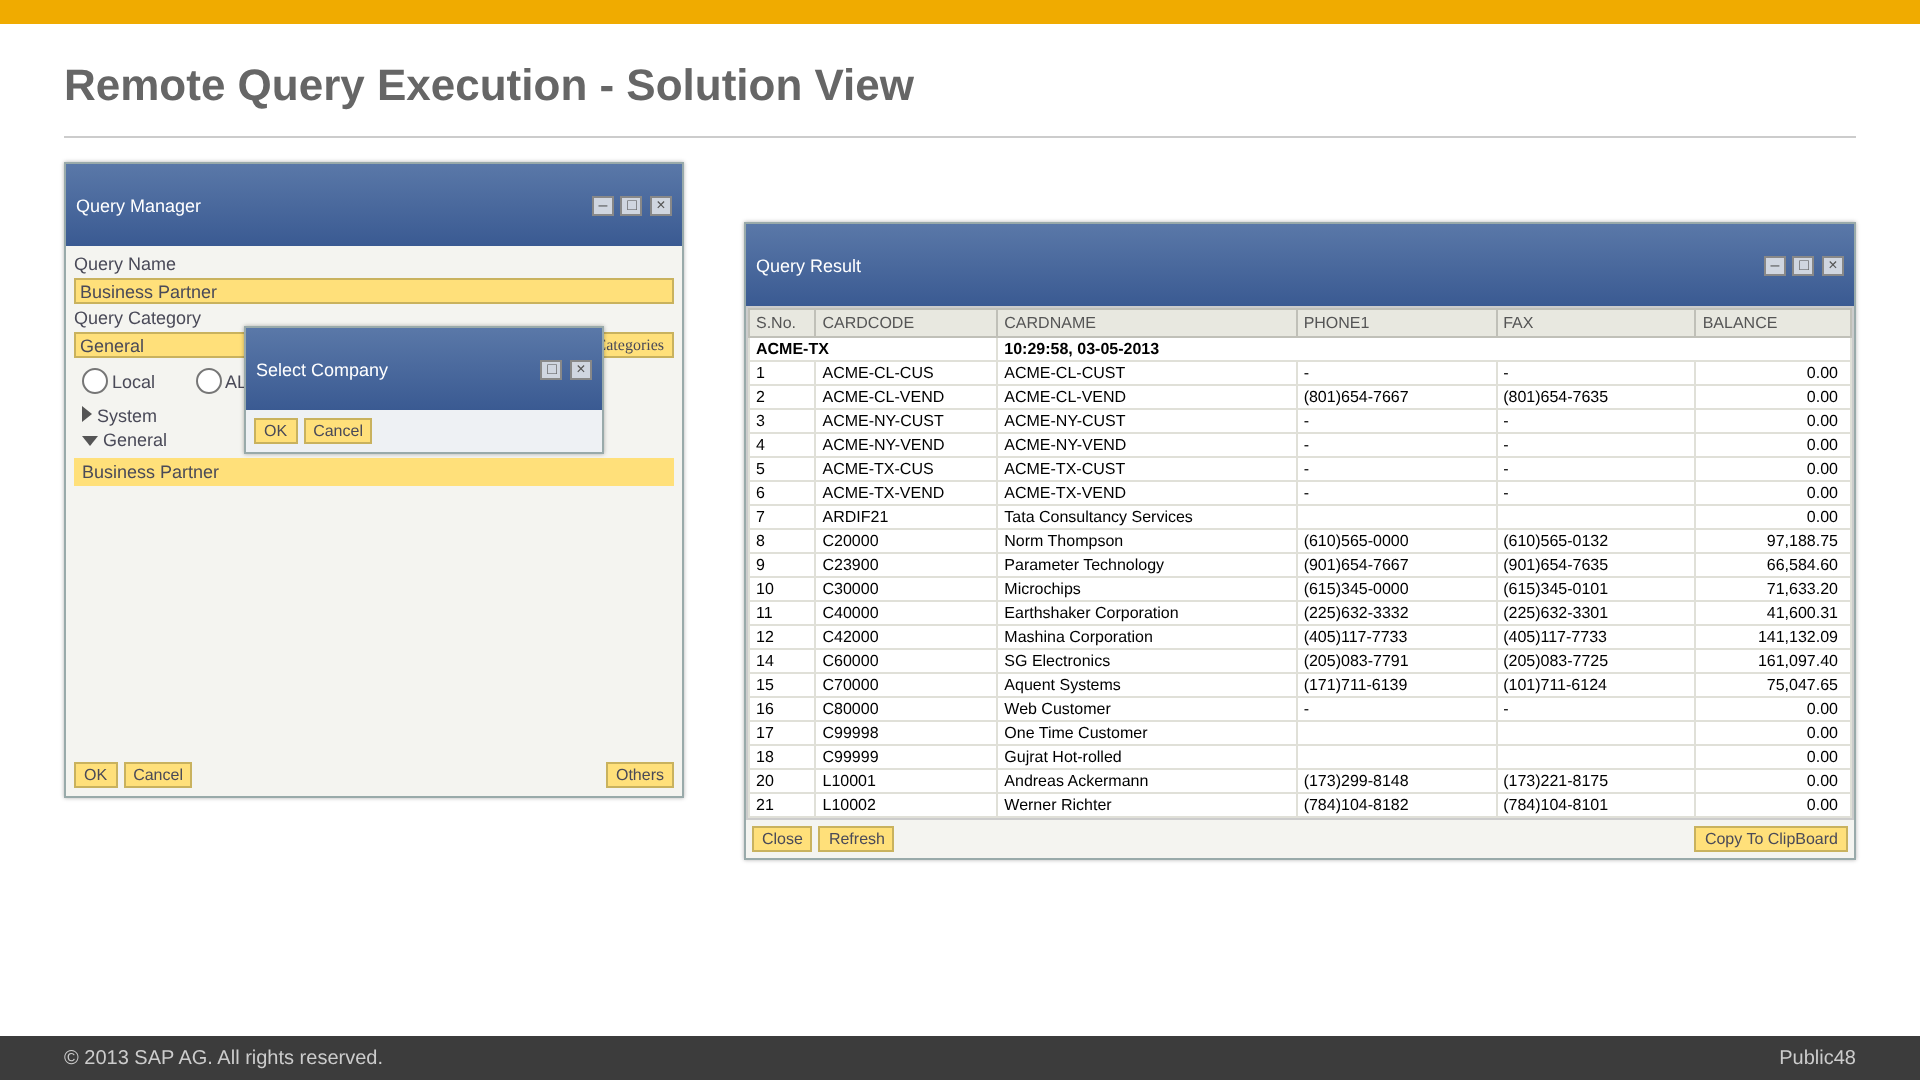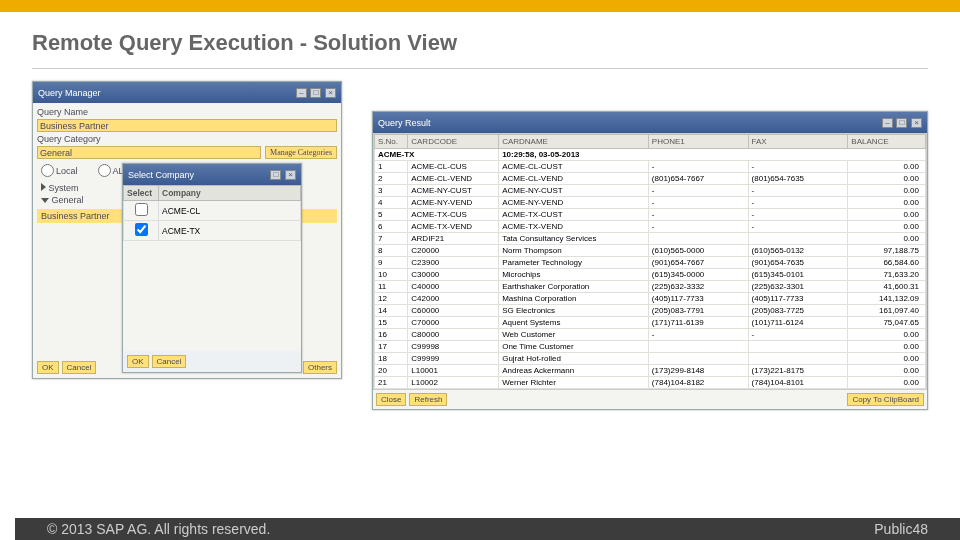--- a/index.html
+++ b/index.html
@@ -5,21 +5,21 @@
 * { box-sizing: border-box; margin: 0; padding: 0; }
 body { width: 960px; height: 540px; font-family: Arial, sans-serif; background: #fff; position: relative; overflow: hidden; }
 
 .accent-bar { height: 12px; background: #f0ab00; width: 100%; }
 .page-heading { font-size: 22px; font-weight: bold; color: #666; padding: 18px 32px 12px; }
 .rule { border: none; border-top: 1px solid #ccc; margin: 0 32px; }
 
 .canvas { position: relative; margin: 12px 32px 0; height: 410px; }
 
 .window { position: absolute; border: 1px solid #9aa; background: #eef1f4; font-size: 9px; box-shadow: 0 0 2px rgba(0,0,0,0.3); }
-.titlebar { background: linear-gradient(#5a78a8,#3a5a92); color: #fff; padding: 5px 5px; display: flex; justify-content: space-between; align-items: flex-end; font-size: 9px; }
+.titlebar { background: linear-gradient(#5a78a8,#3a5a92); color: #fff; padding: 15px 5px; display: flex; justify-content: space-between; align-items: flex-end; font-size: 9px; }
 .titlebar .controls span { display: inline-block; width: 11px; height: 10px; background: #d0d6e0; margin-left: 1px; border: 1px solid #888; color:#555; text-align:center; line-height:8px; font-size:8px; }
 
 
 .qm { left: 0; top: 0; width: 310px; }
 .qm .body { padding: 4px; background: #f4f4f0; font-size: 9px; color: #4a4a58; }
 .qm .row { display: flex; align-items: center; margin-bottom: 2px; }
 .qm .label { width: 75px; }
 .qm .field { flex: 1; background: #ffe07a; height: 13px; border: 1px solid #c9b25e; }
 .btn-small { background: #ffe07a; border: 1px solid #c9b25e; padding: 1px 4px; font-size: 8px; color: #4a4a58; }
 .radio-row { display:flex; align-items:center; gap:2px; padding:3px 4px; }
@@ -53,21 +53,21 @@
 .qr .body { background: #fff; padding: 0; }
 .qr-table-wrap { max-height: 312px; overflow-y: auto; border: 1px solid #ccc; }
 .qr-table { width: 100%; border-collapse: collapse; font-size: 8px; table-layout: fixed; }
 .qr-table th { background: #e8e8e0; border: 1px solid #c0c0b8; padding: 2px 3px; text-align: left; font-weight: normal; color: #555; }
 .qr-table td { border: 1px solid #e0e0d8; padding: 1px 3px; white-space: nowrap; overflow: hidden; text-overflow: ellipsis; }
 .qr-meta td { font-weight: bold; background: #fff; }
 .qr-footer { display:flex; justify-content:space-between; padding:3px; background:#f4f4f0; }
 .qr-footer .left { display:flex; gap:3px; }
 .num-col { text-align: right; padding-right: 6px !important; }
 
-.page-footer { position: absolute; bottom: 0; left: 15px; right: 0; height: 22px; background: #3c3c3c; color: #ccc; display: flex; justify-content: space-between; align-items: center; padding: 0 32px; font-size: 14px; }
+.page-footer { position: absolute; bottom: 0; left: 0; right: 0; height: 22px; background: #3c3c3c; color: #ccc; display: flex; justify-content: space-between; align-items: center; padding: 0 32px; font-size: 10px; }
 .page-footer .right { display:flex; align-items:center;justify-content:center; }
 
 .caret { display:inline-block; width:0; height:0; border-left:4px solid transparent; border-right:4px solid transparent; }
 .caret.right { border-left:5px solid #555; border-top:4px solid transparent; border-bottom:4px solid transparent; border-right:none; }
 .caret.down { border-top:5px solid #555; }
 </style>
 </head>
 <body>
 
 <div class="accent-bar"></div>
@@ -145,41 +145,20 @@
       </div>
   </div>
 
   <div class="window sc">
     <div class="titlebar">
       <span>Select Company</span>
       <span class="controls">
         <span>□</span>
         <span>×</span>
       </span>
-    </div>
-    <div class="body">
-      <table class="sc-table">
-        <thead>
-            <tr>
-          <th style="width:35px;">Select</th>
-          <th>Company</th>
-        </tr>
-          </thead>
-        <tbody id="sc-body">
-            <tr>
-              <td style="text-align:center;"><input type="checkbox" style=""></td>
-              <td>ACME-CL</td>
-            </tr>
-            <tr>
-              <td style="text-align:center;"><input type="checkbox" checked="" style=""></td>
-              <td>ACME-TX</td>
-            </tr>
-          </tbody>
-      </table>
-      <div style="height:110px;"></div>
     </div>
     <div class="sc-footer">
       <button class="btn-small">OK</button>
       <button class="btn-small">Cancel</button>
     </div>
   </div>
 
   <div class="window qr">
     <div class="titlebar">
       <span>Query Result</span>

